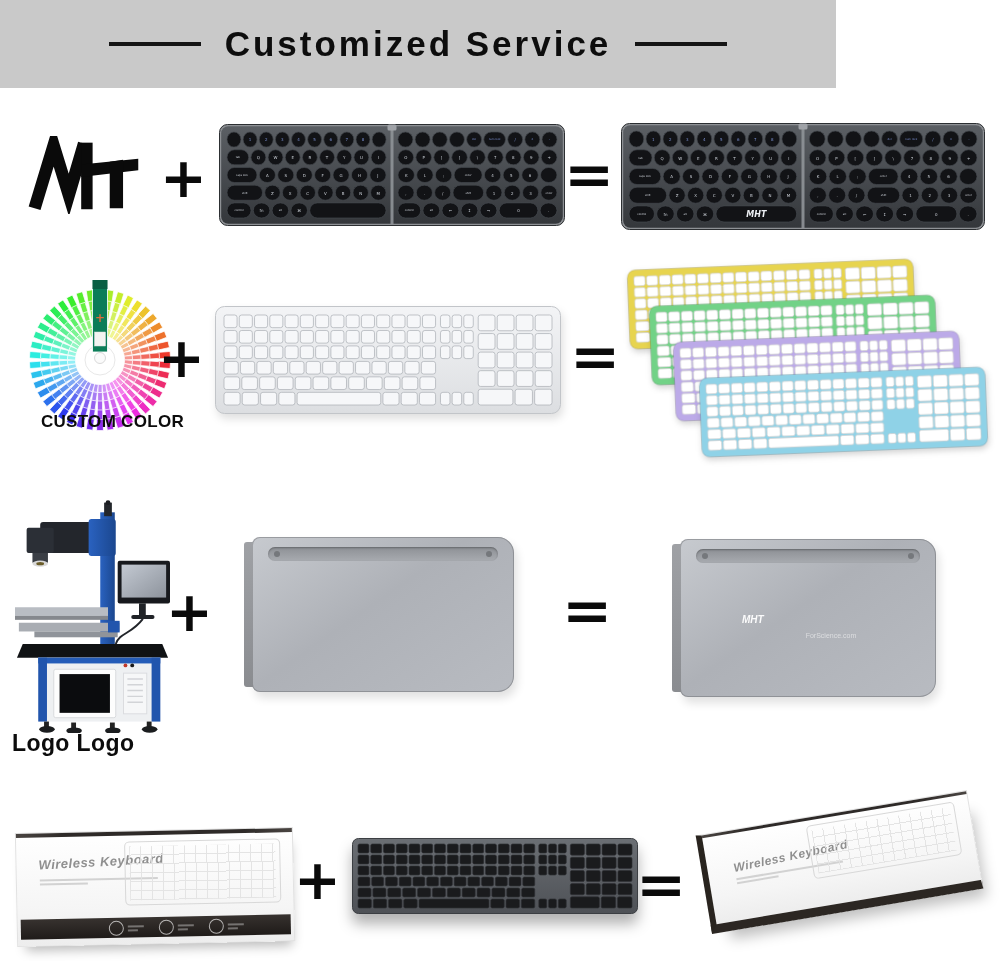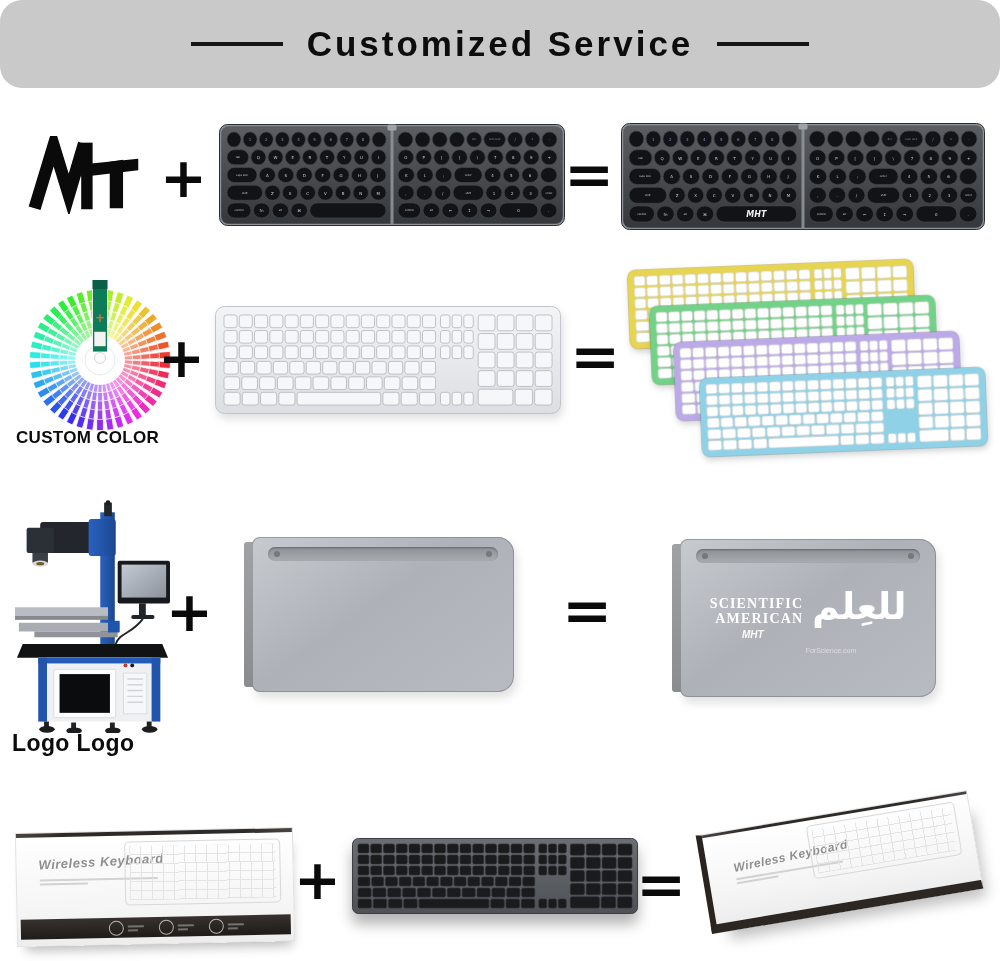--- a/index.html
+++ b/index.html
@@ -2,39 +2,39 @@
 <html><head>
 <meta charset="utf-8">
 <style>
   html,body{margin:0;padding:0;}
   body{
     width:1000px;height:961px;position:relative;background:#fff;
     font-family:"Liberation Sans",sans-serif;overflow:hidden;color:#111;
   }
   .abs{position:absolute;}
   
-  #header{position:absolute;left:0;top:0;width:1000px;height:88px;background:#c9c9c9;
-    display:flex;align-items:center;justify-content:center;gap:24px;border-radius:22px;}
+  #header{position:absolute;left:0;top:0;width:836px;height:88px;background:#c9c9c9;
+    display:flex;align-items:center;justify-content:center;gap:24px;}
   .hline{width:92px;height:4px;background:#151515;}
   #htitle{font-size:35px;font-weight:bold;letter-spacing:3px;color:#0d0d0d;}
   
   .op{position:absolute;font-family:"DejaVu Sans",sans-serif;font-weight:bold;
     font-size:56px;line-height:1;color:#0a0a0a;}
   .op.eq{font-size:60px;transform:scaleY(.95);}
   #plus1{left:160px;top:150px;} #eq1{left:564px;top:144px;}
   #plus2{left:158px;top:330px;} #eq2{left:570px;top:326px;}
   #plus3{left:166px;top:584px;} #eq3{left:562px;top:580px;}
   #plus4{left:294px;top:852px;} #eq4{left:636px;top:854px;}
   
   #logo{left:26px;top:136px;width:118px;height:78px;}
   #kb1{left:219px;top:124px;} #kb2{left:621px;top:123px;}
   #kb1 svg,#kb2 svg,#kbw svg,#kbd svg,.ckb svg{display:block;}
   
   #wheelwrap{left:20px;top:278px;width:160px;height:160px;}
-  #cclabel{left:16px;top:428px;width:168px;text-align:left;font-size:17px;
+  #cclabel{left:16px;top:412px;width:168px;text-align:right;font-size:17px;
     font-weight:bold;letter-spacing:.3px;color:#0c0c0c;}
   #kbw{left:215px;top:306px;filter:drop-shadow(2px 5px 4px rgba(0,0,0,.12));}
   #stack{left:618px;top:258px;width:382px;height:200px;}
   .ckb{position:absolute;transform:rotate(-2.3deg);filter:drop-shadow(1px 3px 3px rgba(0,0,0,.18));}
   #ckb0{left:10px;top:6px;} #ckb1{left:32px;top:42px;} #ckb2{left:56px;top:78px;} #ckb3{left:82px;top:114px;}
   
   #machine{left:15px;top:497px;width:155px;height:236px;}
   #laserlabel{left:12px;top:730px;font-size:23px;font-weight:bold;letter-spacing:.4px;color:#0c0c0c;}
   .slab{position:absolute;border-radius:8px 16px 16px 8px;
     background:linear-gradient(145deg,#c7cacf 0%,#aeb1b7 45%,#b8bbc1 100%);
@@ -1284,27 +1284,20 @@
 <span id="plus3" class="op">+</span>
 <div id="slab1" class="slab">
   <div class="hingeL"></div>
   <div class="groove"></div>
 </div>
 <span id="eq3" class="op eq">=</span>
 <div id="slab2" class="slab">
   <div class="hingeL"></div>
   <div class="groove"></div>
   <div class="engr">
-    <div class="engrow">
-      <div class="sci">
-        <div>SCIENTIFIC</div>
-        <div>AMERICAN</div>
-      </div>
-      <div class="arab">للعِلم</div>
-    </div>
     <div class="mht-sm">MHT</div>
     <div class="site">ForScience.com</div>
   </div>
 </div>
 
 <div id="pkg1" class="pkg">
   <div class="lid"></div>
   <div class="ttl">Wireless Keyboard</div>
   <div class="sub s1"></div>
   <div class="sub s2"></div>

